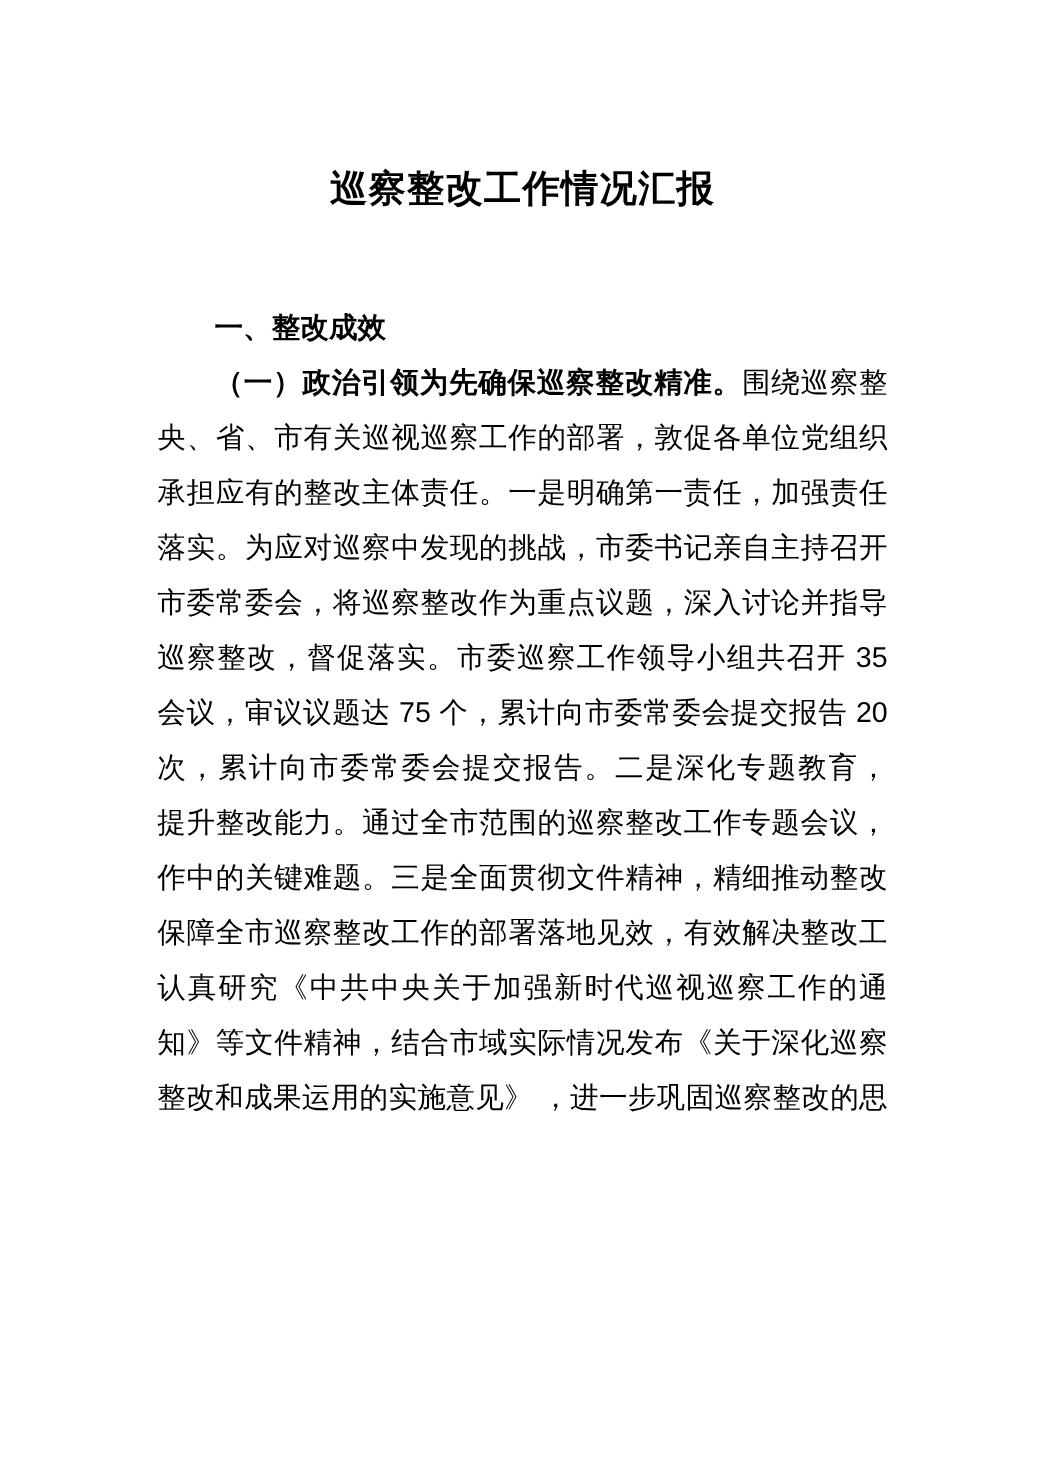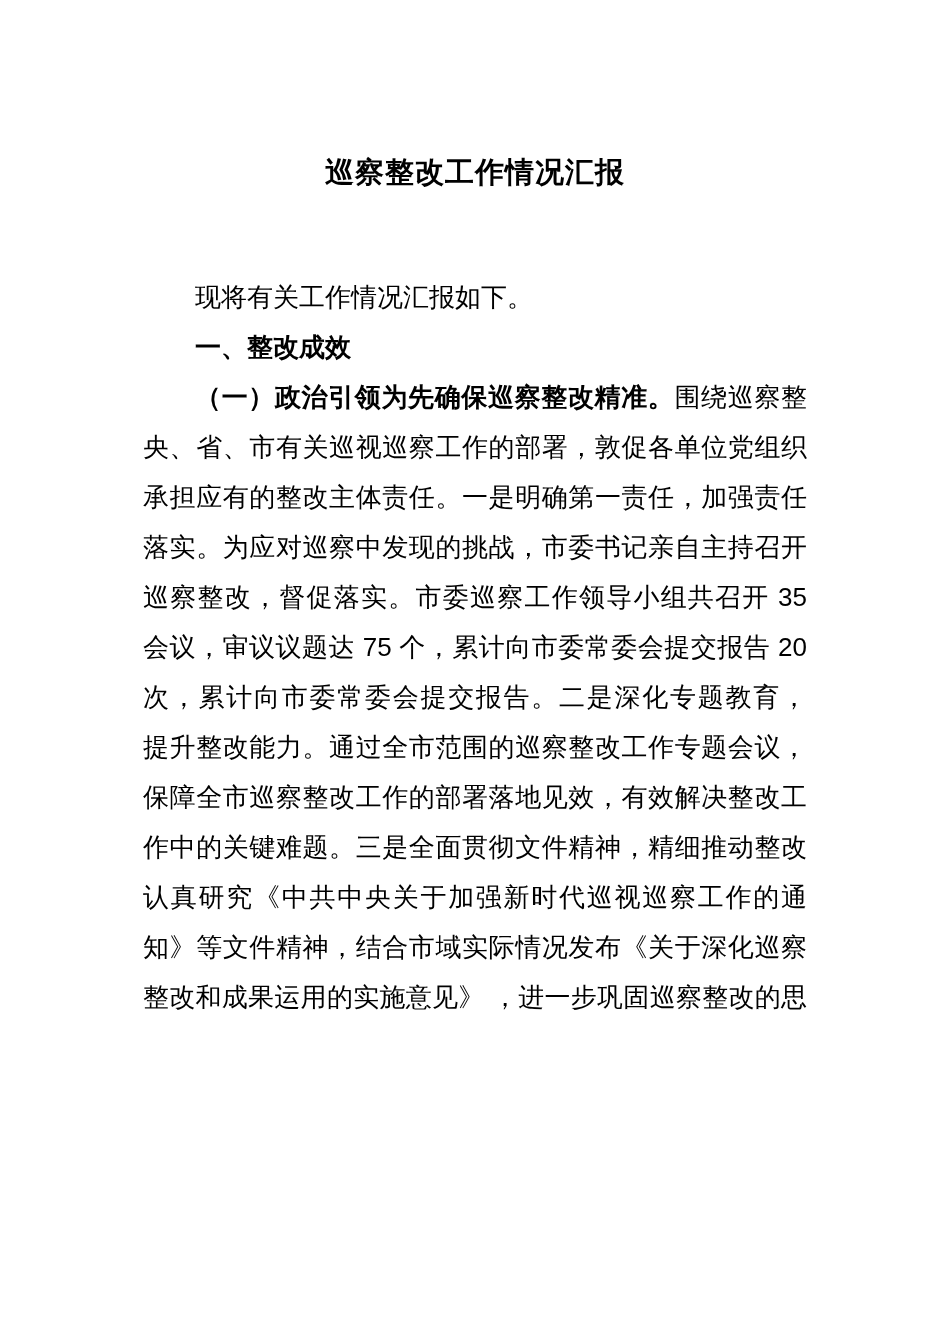--- a/index.html
+++ b/index.html
@@ -18,21 +18,21 @@
   .doc-column {
     position: absolute;
     left: 143px;
     top: 0;
     width: 664px;
   }
   .doc-title {
     margin-top: 147px;
     height: 50px;
     line-height: 50px;
-    font-size: 29px;
+    font-size: 34px;
     font-weight: bold;
     text-align: center;
     letter-spacing: 1px;
     white-space: nowrap;
   }
   .title-gap {
     height: 75px;
   }
   .bodyline {
     height: 50px;
@@ -59,36 +59,36 @@
 </style>
 </head>
 <body>
 
 <div class="doc-column">
 
   <div class="doc-title">巡察整改工作情况汇报</div>
 
   <div class="title-gap"></div>
 
-  <div class="bodyline indent">现将有关工作情况汇报如下。</div>
 
   <div class="bodyline indent heading">一、整改成效</div>
 
   <div class="bodyline jl indent">
     <span class="lead-bold">（一）政治引领为先确保巡察整改精准。</span><span>围绕巡察整</span>
   </div>
 
   <div id="para-lines">
       <div class="bodyline jl">央、省、市有关巡视巡察工作的部署，敦促各单位党组织</div>
       <div class="bodyline jl">承担应有的整改主体责任。一是明确第一责任，加强责任</div>
       <div class="bodyline jl">落实。为应对巡察中发现的挑战，市委书记亲自主持召开</div>
+      <div class="bodyline jl">市委常委会，将巡察整改作为重点议题，深入讨论并指导</div>
       <div class="bodyline jl">巡察整改，督促落实。市委巡察工作领导小组共召开 35 次</div>
       <div class="bodyline jl">会议，审议议题达 75 个，累计向市委常委会提交报告 20</div>
       <div class="bodyline jl">次，累计向市委常委会提交报告。二是深化专题教育，</div>
       <div class="bodyline jl">提升整改能力。通过全市范围的巡察整改工作专题会议，</div>
+      <div class="bodyline jl">作中的关键难题。三是全面贯彻文件精神，精细推动整改</div>
       <div class="bodyline jl">保障全市巡察整改工作的部署落地见效，有效解决整改工</div>
-      <div class="bodyline jl">作中的关键难题。三是全面贯彻文件精神，精细推动整改</div>
       <div class="bodyline jl">认真研究《中共中央关于加强新时代巡视巡察工作的通</div>
       <div class="bodyline jl">知》等文件精神，结合市域实际情况发布《关于深化巡察</div>
       <div class="bodyline jl">整改和成果运用的实施意见》 ，进一步巩固巡察整改的思</div>
     </div>
 
 </div>
 
 </body></html>

